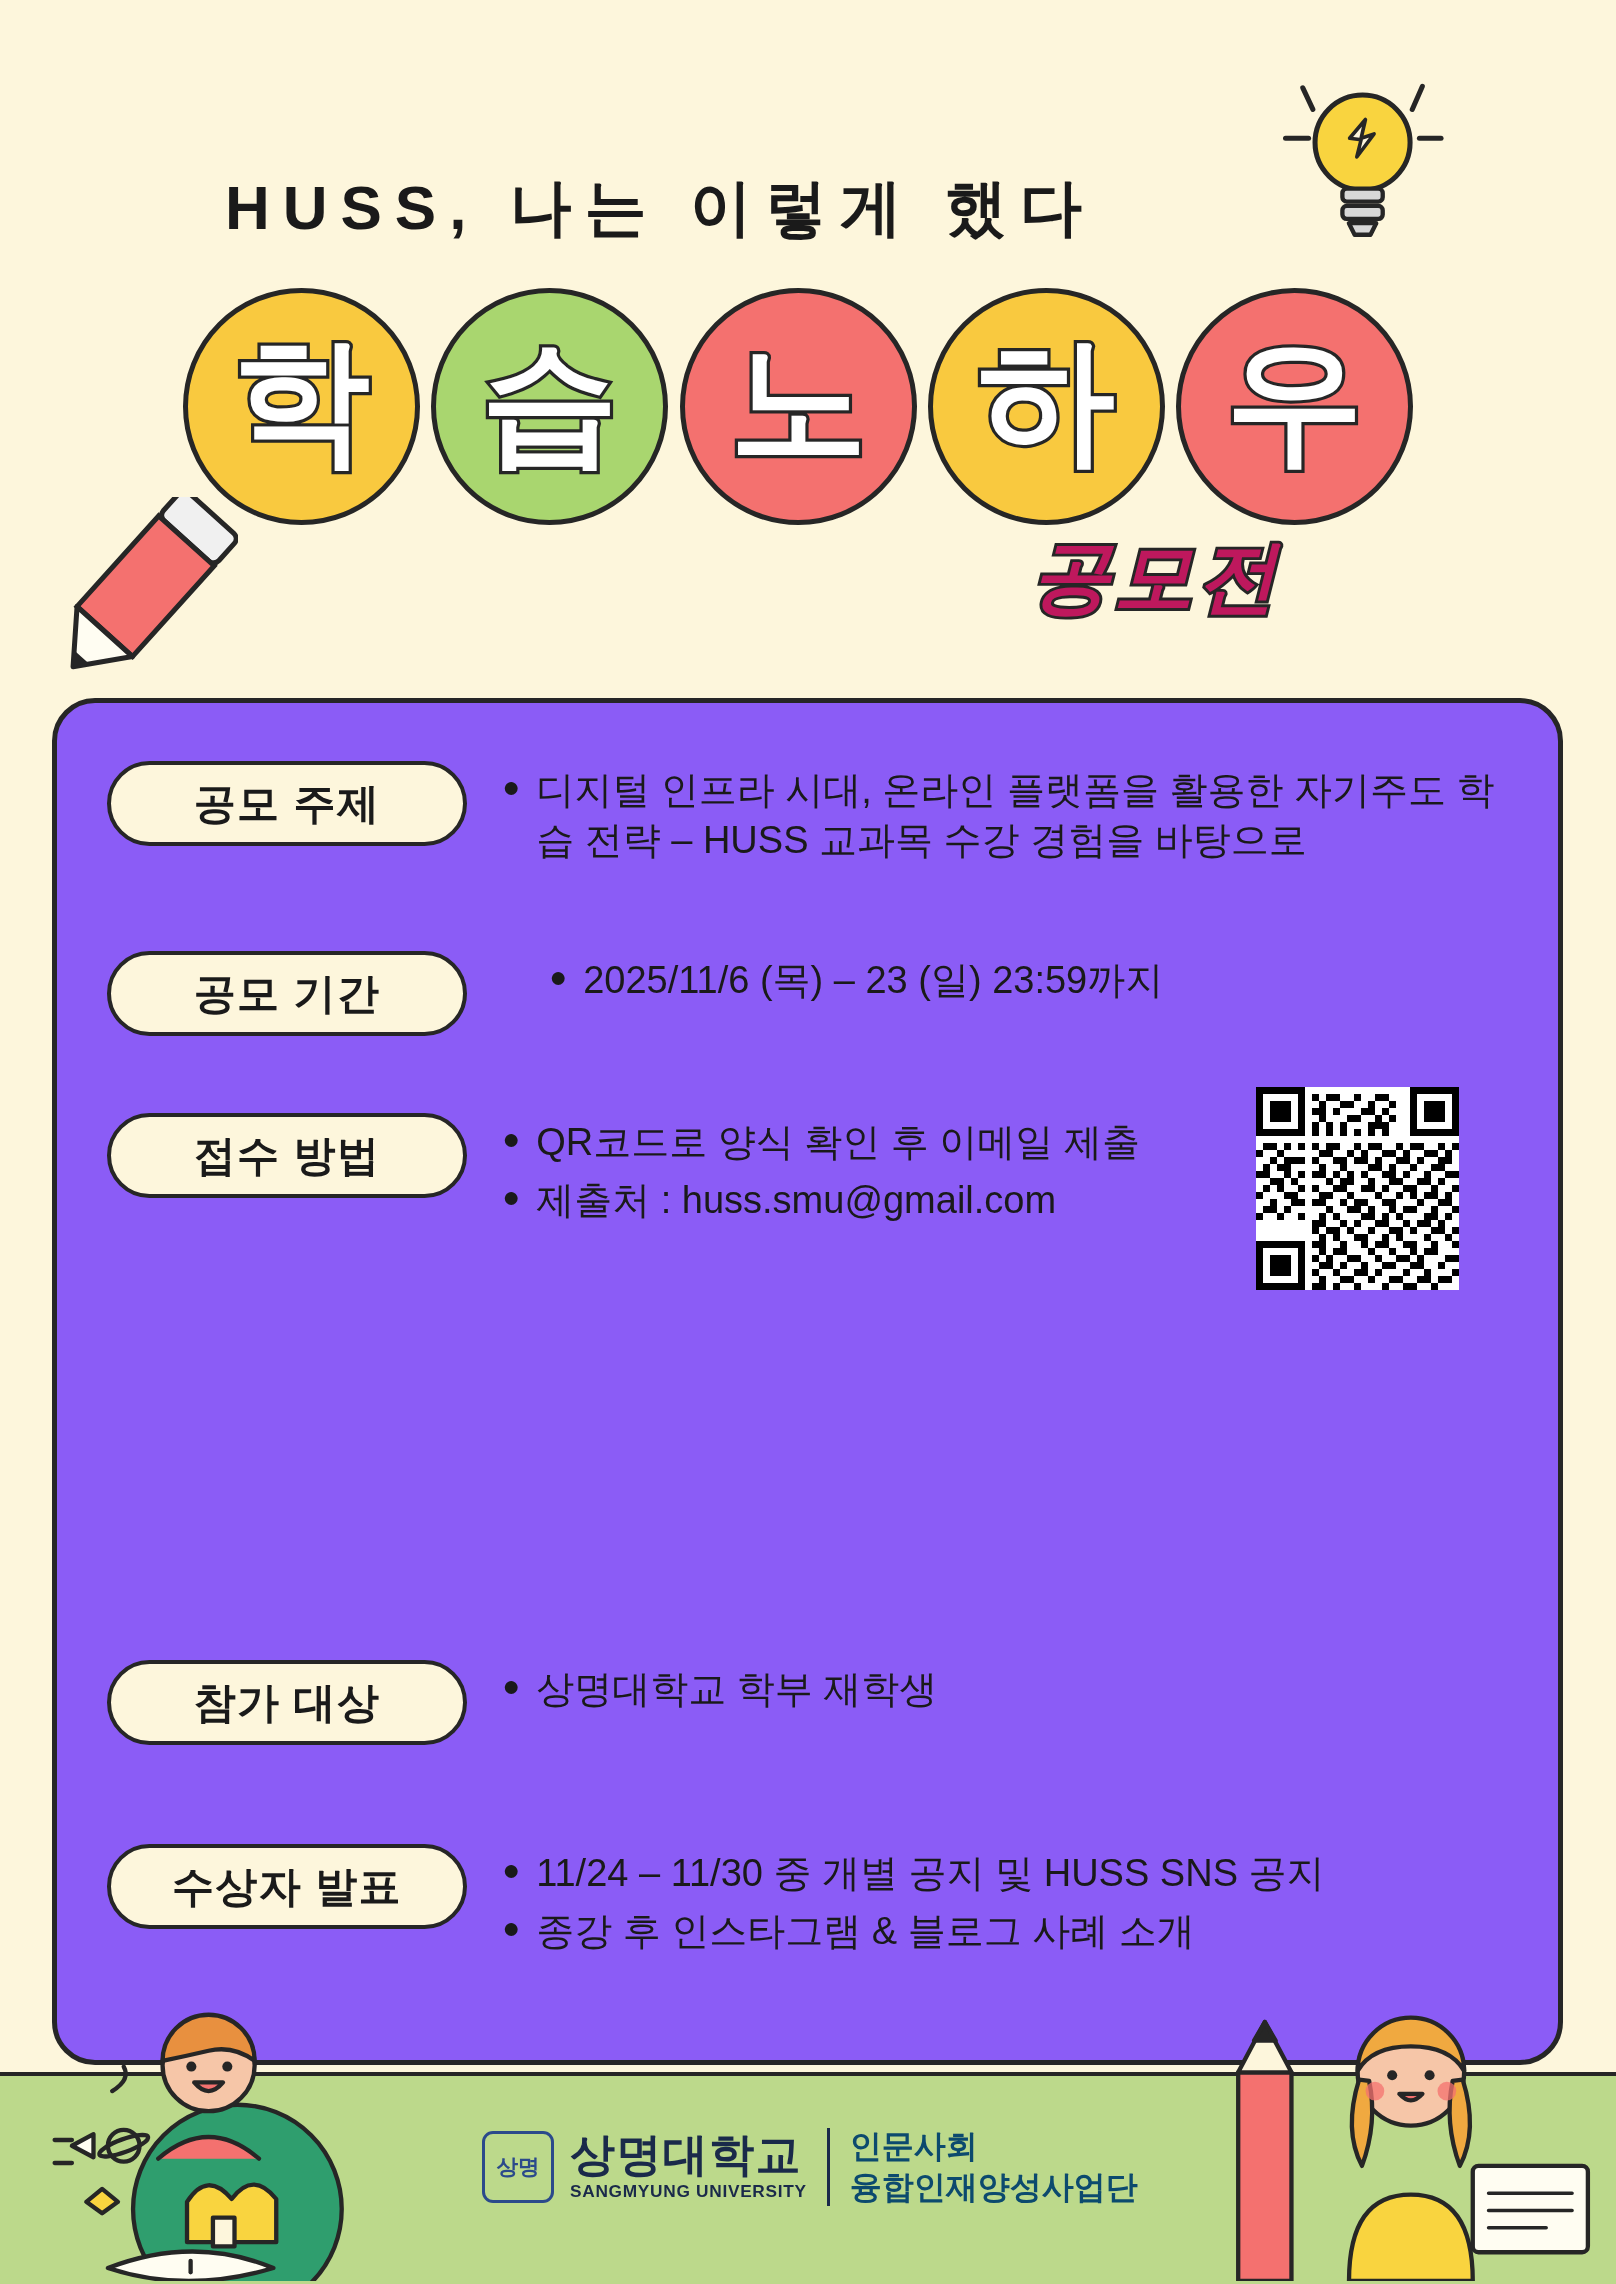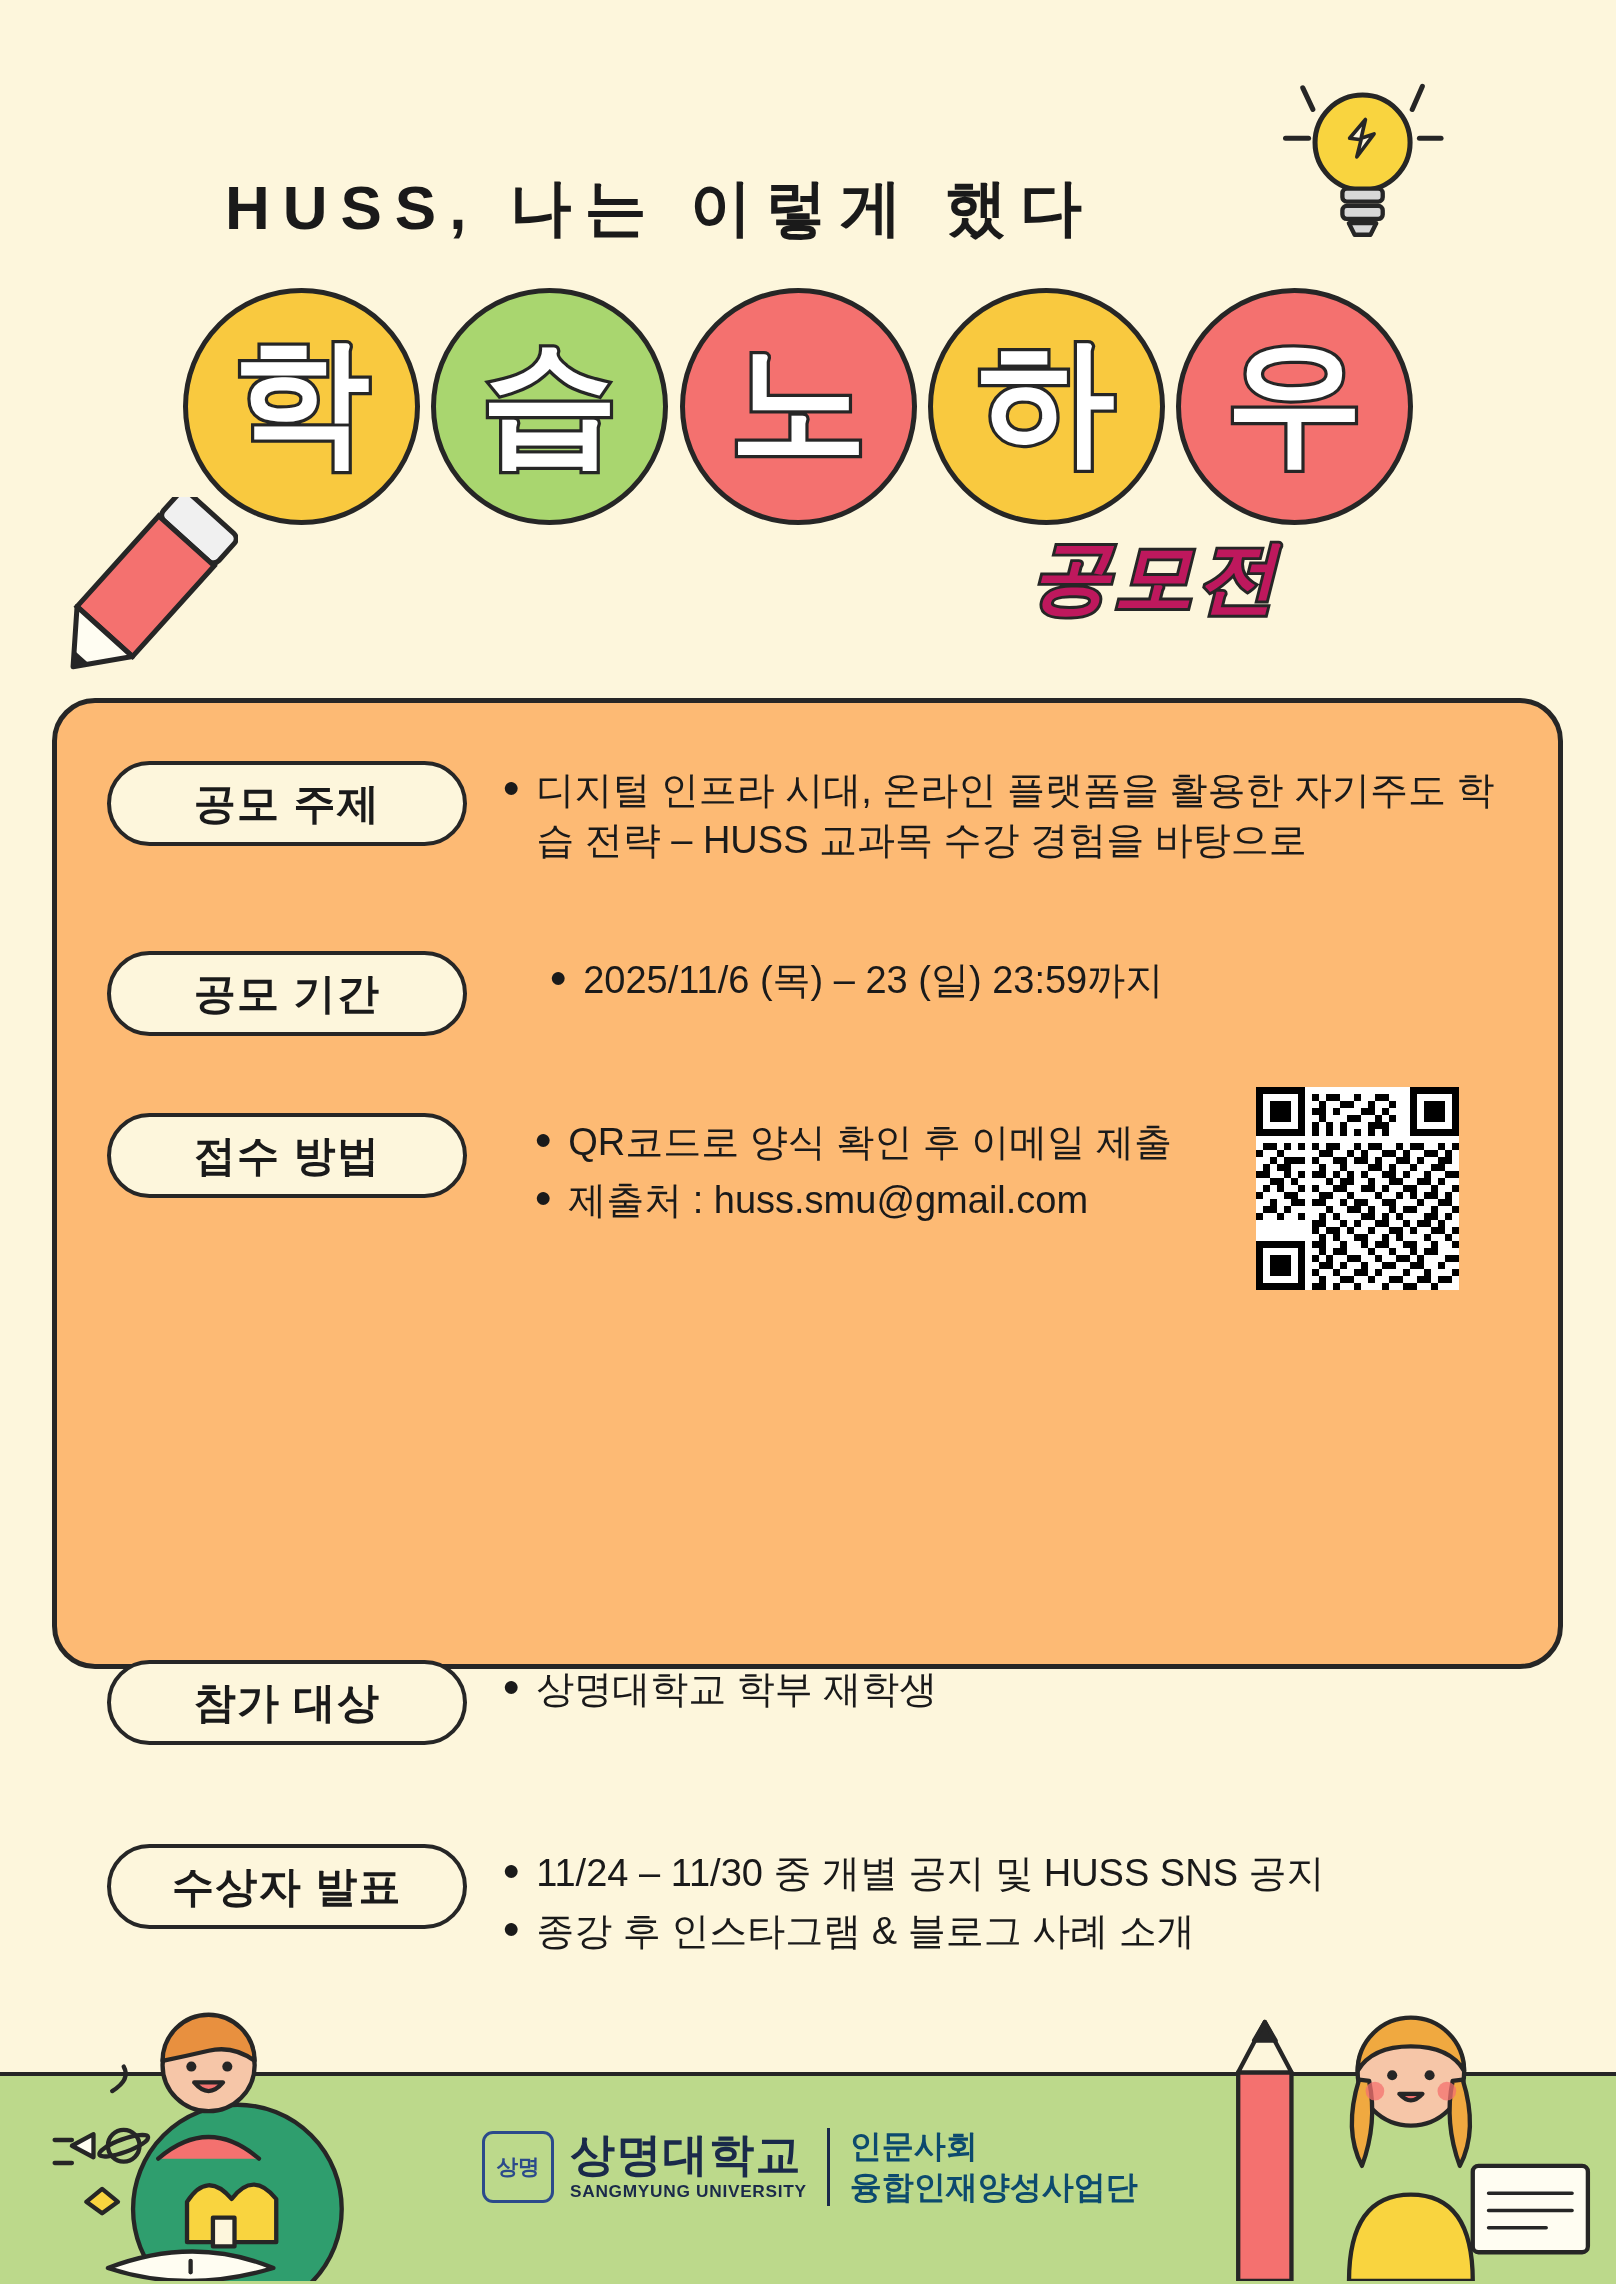--- a/index.html
+++ b/index.html
@@ -99,22 +99,22 @@
     height: 201px;
     transform: rotate(0deg);
   }
 
   
   .card {
     position: absolute;
     top: 698px;
     left: 52px;
     width: 1511px;
-    height: 971px;
-    background: #fdba74;
+    height: 1367px;
+    background: #8b5cf6;
     border: 5px solid #262626;
     border-radius: 43px;
     box-sizing: border-box;
   }
 
   .row {
     position: absolute;
     left: 50px;
     display: flex;
     align-items: flex-start;
@@ -313,21 +313,21 @@
     <div class="row" style="top:248px;gap:47px;">
       <div class="tag">공모 기간</div>
       <div class="content">
         <div class="bullet">
           <span class="dot">●</span>
           <span class="txt">2025/11/6 (목) – 23 (일) 23:59까지</span>
         </div>
       </div>
     </div>
 
-    <div class="row" style="top:410px;gap:32px;">
+    <div class="row" style="top:410px;">
       <div class="tag">접수 방법</div>
       <div class="content">
         <div class="bullet">
           <span class="dot">●</span>
           <span class="txt">QR코드로 양식 확인 후 이메일 제출</span>
         </div>
         <div class="bullet">
           <span class="dot">●</span>
           <span class="txt">제출처 : huss.smu@gmail.com</span>
         </div>

